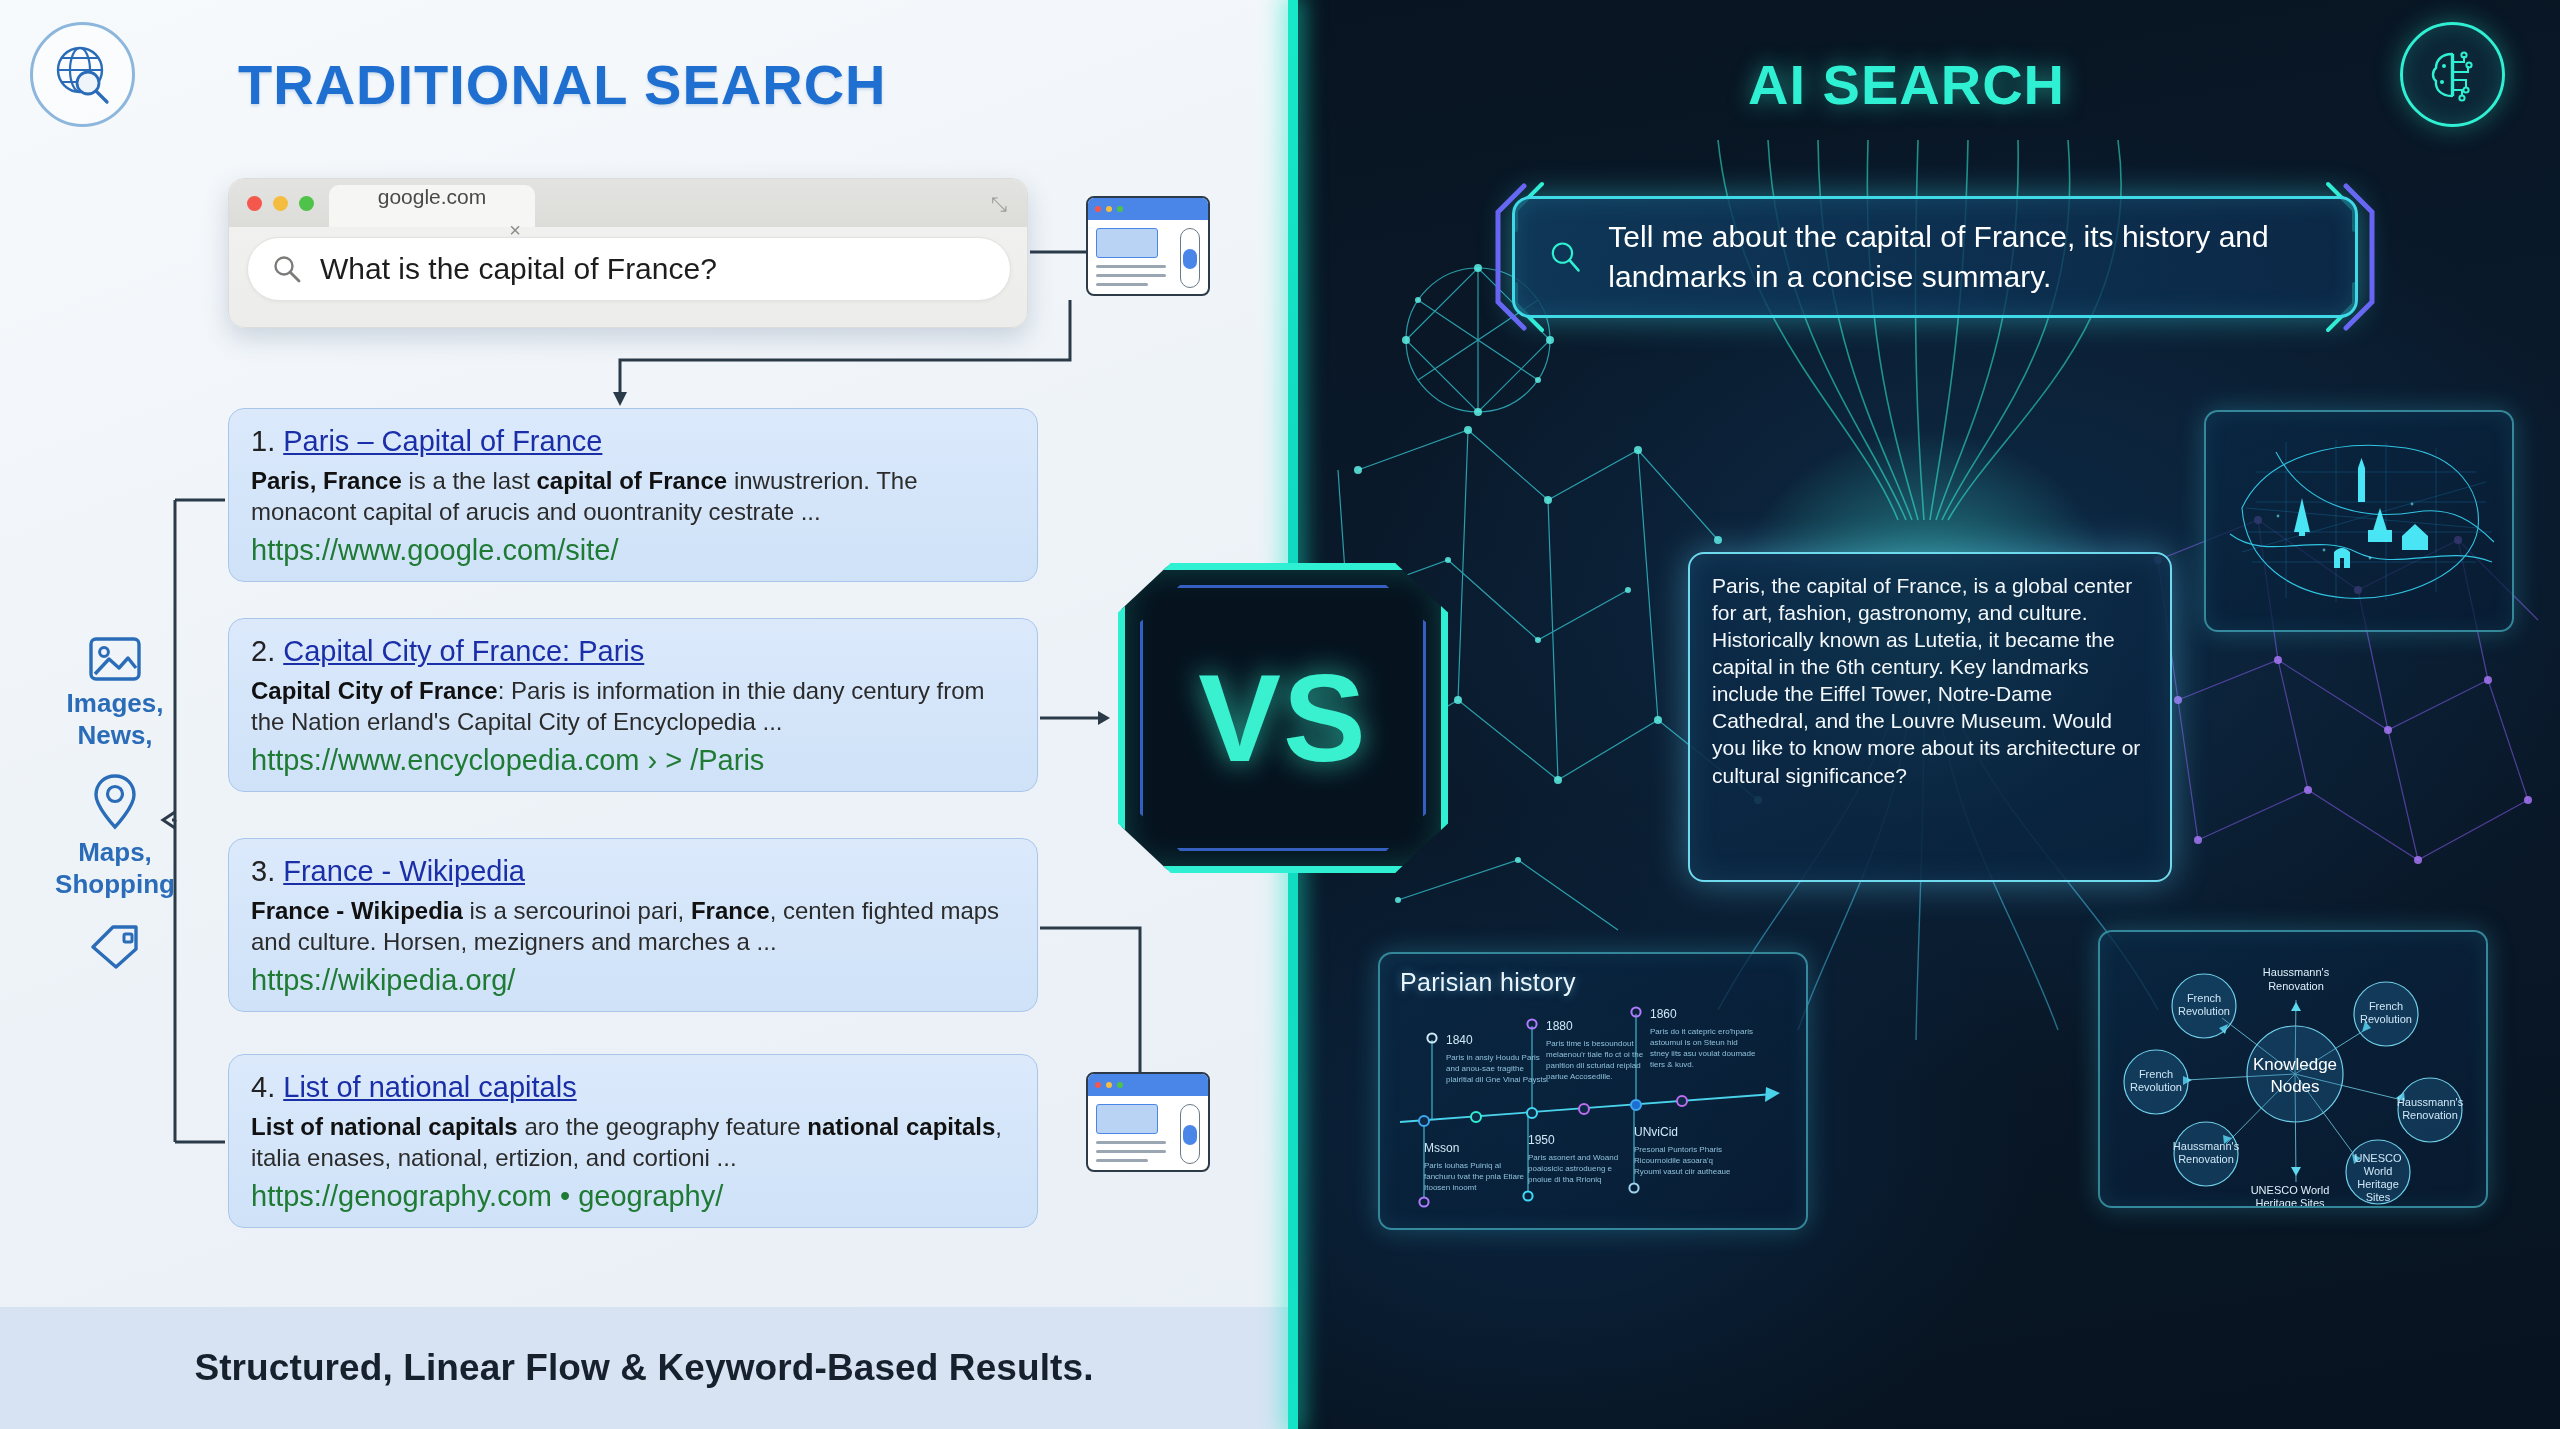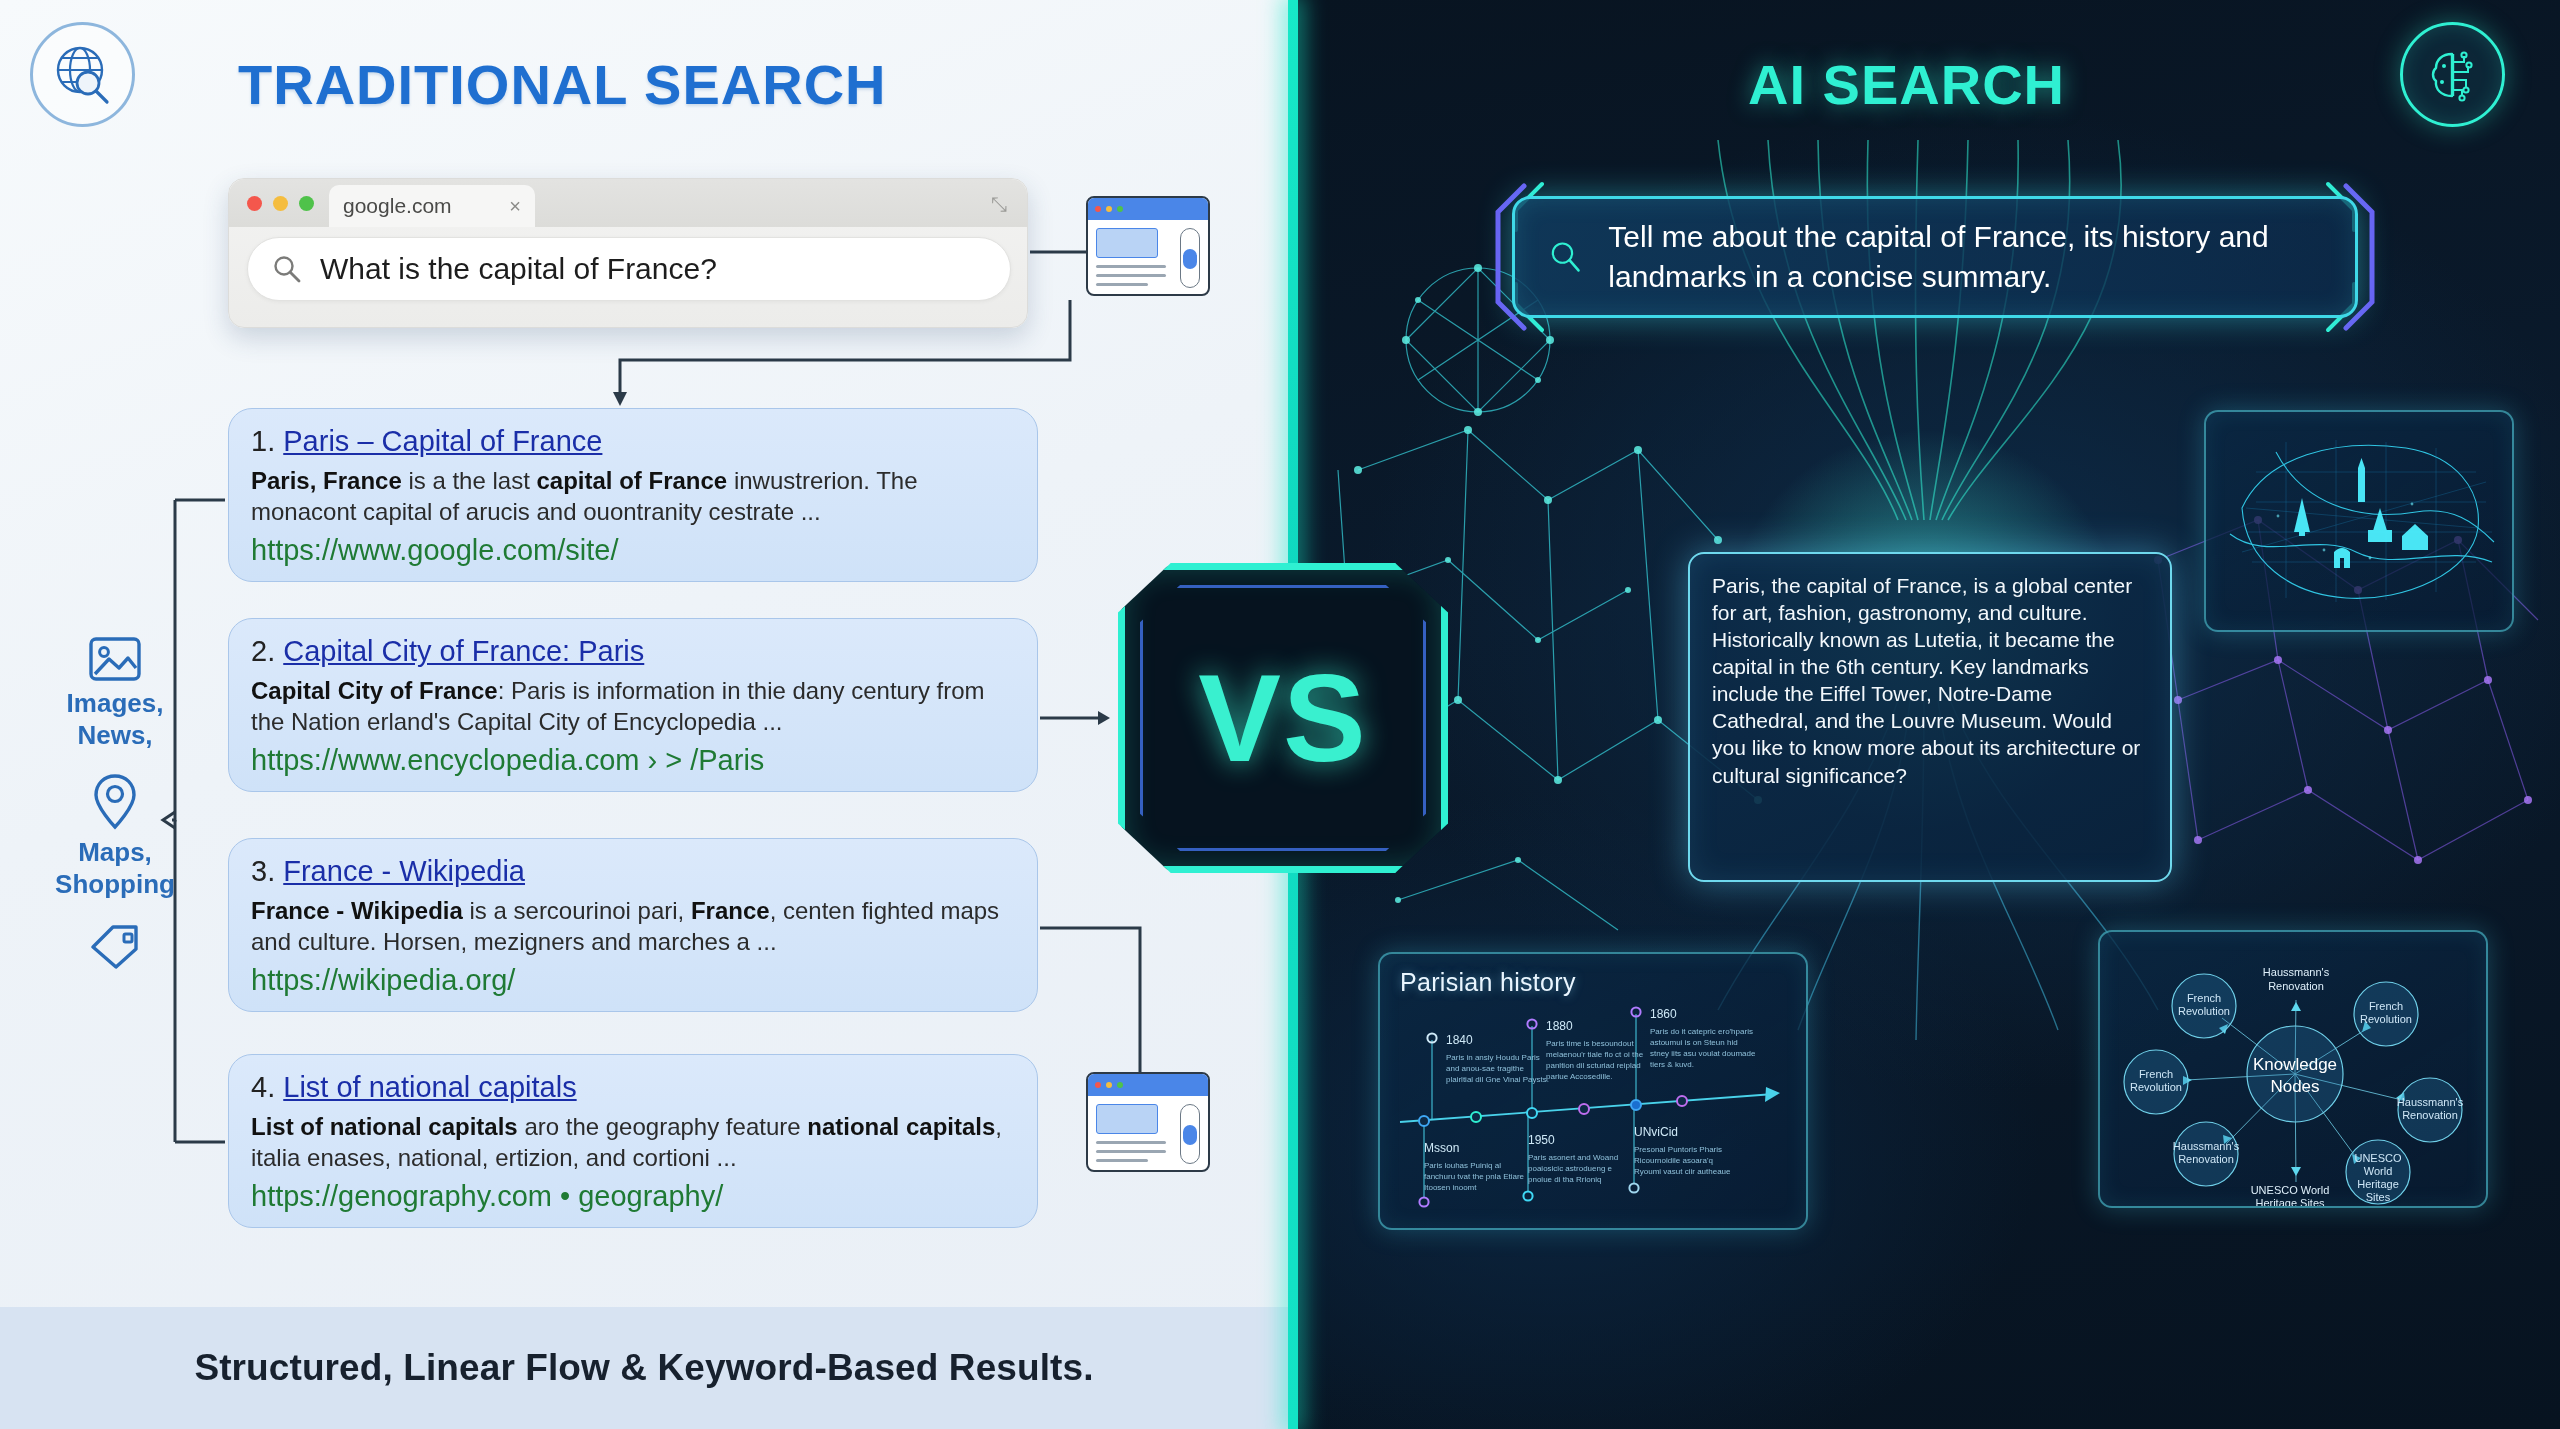--- a/index.html
+++ b/index.html
@@ -80,40 +80,40 @@
     position: relative; height: 48px;
     background: linear-gradient(180deg,#e3e3e1,#dcdcd9);
     border-radius: 16px 16px 0 0;
   }
   .dots { position: absolute; left: 18px; top: 17px; display: flex; gap: 11px; }
   .dot { width: 15px; height: 15px; border-radius: 50%; }
   .dot.r { background: #f4574c; } .dot.y { background: #f5bd3f; } .dot.g { background: #4fc24a; }
   .tab {
     position: absolute; left: 100px; top: 6px; width: 206px; height: 42px;
     background: #f6f6f5; border-radius: 10px 10px 0 0;
-    display: flex; align-items: center; padding: 0 14px; gap: 10px;
+    display: flex; align-items: center; padding: 0 14px; gap: 10px; flex-direction: column;
   }
   .tab-label { font-size: 21px; color: #4a4a48; }
   .tab-close { margin-left: auto; font-size: 20px; color: #8b8b88; }
   .expand-ico {
     position: absolute; right: 20px; top: 14px; font-size: 20px; color: #9a9a97;
   }
   .searchbar {
     position: absolute; left: 18px; top: 58px; width: 764px; height: 64px;
     background: #fff; border: 1px solid #e2e2e0; border-radius: 34px;
     display: flex; align-items: center; padding: 0 24px; gap: 18px;
     box-shadow: 0 1px 4px rgba(0,0,0,.05);
   }
   .searchbar-text { font-size: 30px; color: #1d1d1d; }
 
   
   .result {
     position: absolute; left: 228px; width: 810px;
     background: linear-gradient(180deg,#dbe9fb,#cfe2f8);
-    border: 1.5px solid #a9c6ea; border-radius: 24px;
+    border: 1.5px solid #a9c6ea; border-radius: 16px;
     padding: 16px 22px 14px 22px;
   }
   .r-title { font-size: 29px; color: #1a2ea8; margin-bottom: 7px; }
   .r-title .num { color: #222; text-decoration: none; }
   .r-title .lnk { text-decoration: underline; }
   .r-snippet { font-size: 24px; color: #2b2b2b; line-height: 1.3; }
   .r-snippet b { color: #111; }
   .r-url { font-size: 29px; color: #1f7a34; margin-top: 7px; }
 
   

